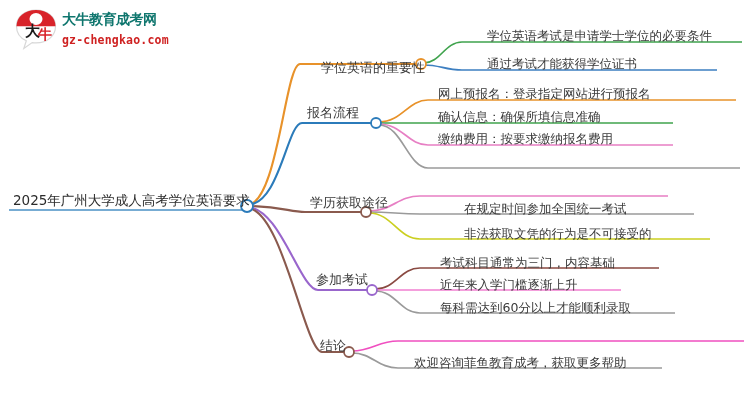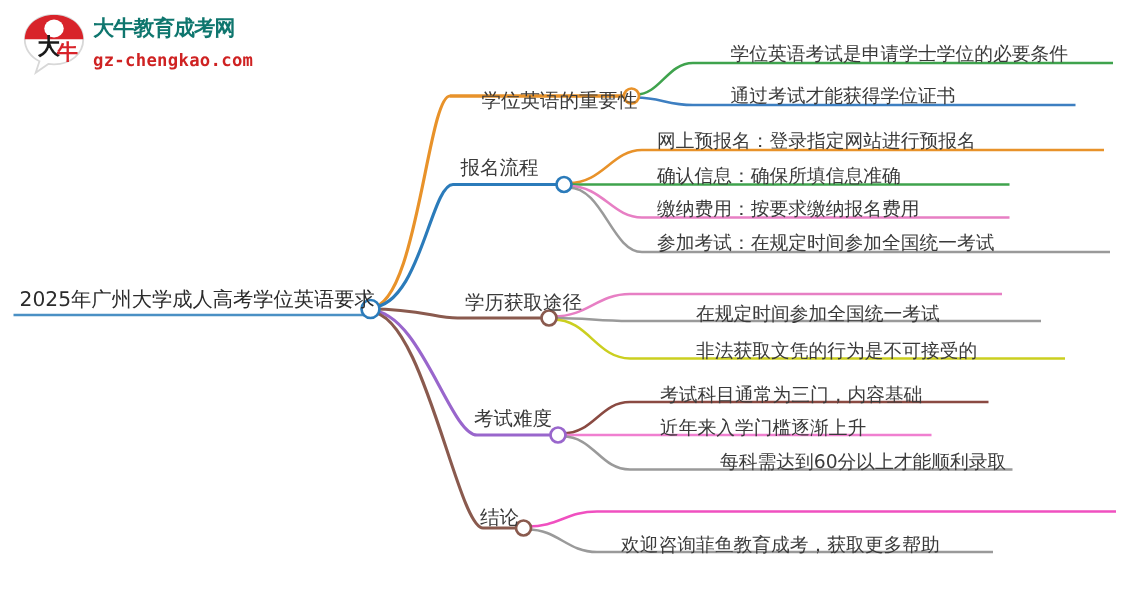--- a/index.html
+++ b/index.html
@@ -107,27 +107,26 @@
   <div class="node-label root-label" style="left:13px;top:194px;">2025年广州大学成人高考学位英语要求</div>
 
   <div class="node-label branch-label" style="left:307px;top:61px;margin-left:14px;">学位英语的重要性</div>
   <div class="node-label leaf-label" style="left:487px;top:30px;">学位英语考试是申请学士学位的必要条件</div>
   <div class="node-label leaf-label" style="left:487px;top:58px;">通过考试才能获得学位证书</div>
 
   <div class="node-label branch-label" style="left:307px;top:106px;">报名流程</div>
   <div class="node-label leaf-label" style="left:438px;top:111px;">确认信息：确保所填信息准确</div>
   <div class="node-label leaf-label" style="left:438px;top:88px;">网上预报名：登录指定网站进行预报名</div>
   <div class="node-label leaf-label" style="left:438px;top:133px;">缴纳费用：按要求缴纳报名费用</div>
-  <div class="node-label leaf-label" style="left:438px;top:156px;">参加考试：在规定时间参加全国统一考试</div>
 
   <div class="node-label branch-label" style="left:310px;top:196px;">学历获取途径</div>
   <div class="node-label leaf-label" style="left:464px;top:203px;">在规定时间参加全国统一考试</div>
   <div class="node-label leaf-label" style="left:464px;top:228px;">非法获取文凭的行为是不可接受的</div>
 
-  <div class="node-label branch-label" style="left:316px;top:273px;">考试难度</div>
+  <div class="node-label branch-label" style="left:316px;top:273px;">参加考试</div>
   <div class="node-label leaf-label" style="left:440px;top:257px;">考试科目通常为三门，内容基础</div>
   <div class="node-label leaf-label" style="left:440px;top:279px;">近年来入学门槛逐渐上升</div>
-  <div class="node-label leaf-label" style="left:440px;top:302px;margin-left:40px;">每科需达到60分以上才能顺利录取</div>
+  <div class="node-label leaf-label" style="left:440px;top:302px;">每科需达到60分以上才能顺利录取</div>
 
   <div class="node-label branch-label" style="left:320px;top:339px;">结论</div>
   <div class="node-label leaf-label" style="left:414px;top:357px;">欢迎咨询菲鱼教育成考，获取更多帮助</div>
 
 </div>
 
 </body></html>

